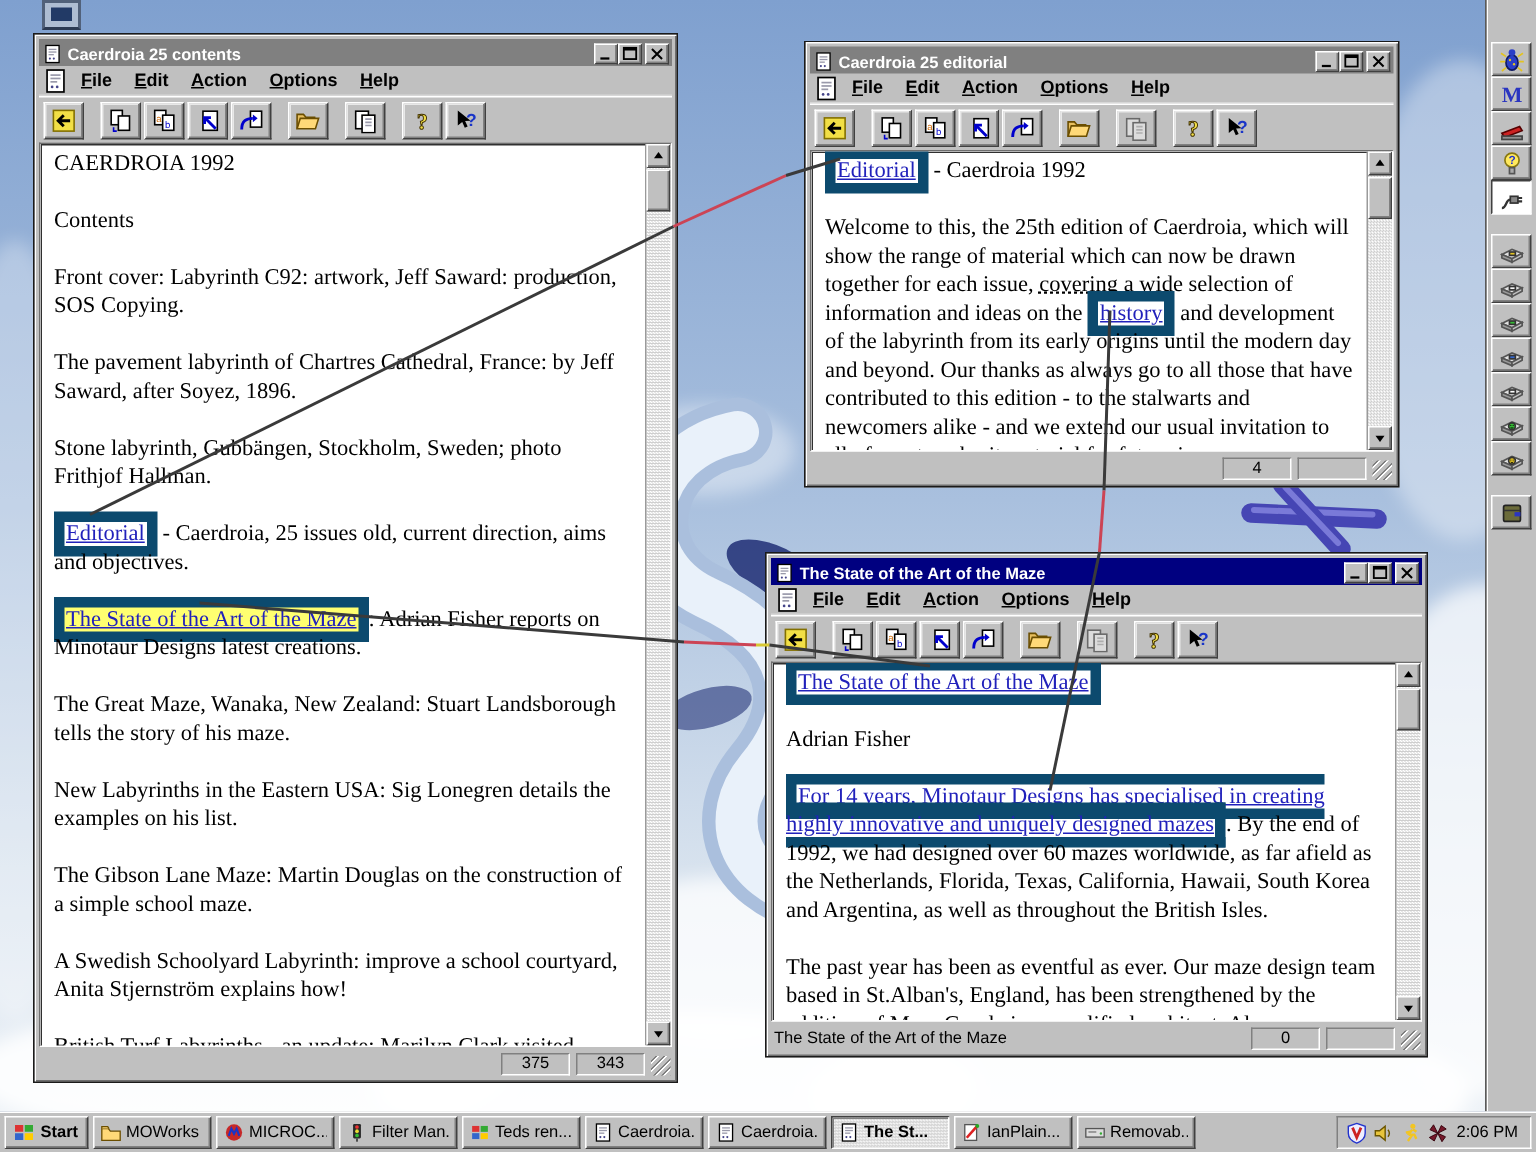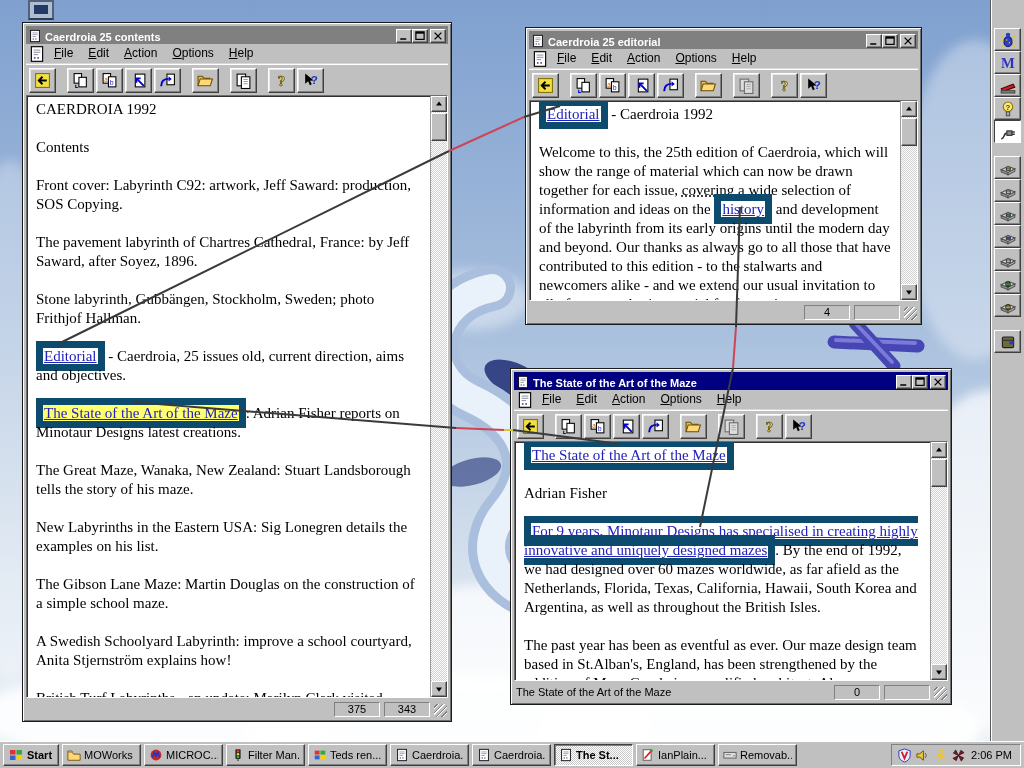--- a/index.html
+++ b/index.html
@@ -7,29 +7,29 @@
   #screen{position:relative;width:1024px;height:768px;background:#7fa0cf;}
   #wall{position:absolute;left:0;top:0;z-index:0;}
   #frag-icon{position:absolute;left:28px;top:0;width:26px;height:20px;background:#aebdd2;border:2px solid #51617a;border-bottom-color:#2c3a52;z-index:1;}
   #frag-icon i{display:block;margin:3px auto 0;width:14px;height:9px;background:#223a66;}
   #frag-label{position:absolute;left:7px;top:44px;font-size:11px;color:#101428;z-index:1;padding-left:32px;}
 
   
   .win{position:absolute;background:var(--chrome,#c0c0c0);padding:3px;border:1px solid #1a1a1a;
        box-shadow:inset 1px 1px 0 #ffffff, inset -1px -1px 0 #6e6e6e;display:flex;flex-direction:column;}
   #win-0{left:22px;top:22px;width:430px;height:700px;z-index:10;}
-  #win-1{left:525px;top:27px;width:397px;height:298px;z-index:11;}
+  #win-1{left:536px;top:27px;width:397px;height:298px;z-index:11;}
   #win-2{left:510px;top:368px;width:442px;height:337px;z-index:12;}
   .titlebar{flex:0 0 18px;background:var(--tb-inactive,#808080);color:#fff;display:flex;align-items:flex-end;gap:3px;padding:1px 2px;}
   .win.active .titlebar{background:var(--tb-active,#000080);}
   .t-text{font-weight:bold;font-size:11px;flex:1;white-space:nowrap;overflow:hidden;}
   .t-btn{width:16px;height:14px;background:var(--chrome,#c0c0c0);border:1px solid;border-color:#fff #404040 #404040 #fff;
          box-shadow:inset -1px -1px 0 #808080;display:flex;align-items:center;justify-content:center;}
   .t-btn.gapl{margin-left:2px;}
-  .menubar{flex:0 0 20px;display:flex;align-items:center;gap:1px;padding:0 2px;border-bottom:1px solid #d7d7d7;}
+  .menubar{flex:0 0 20px;display:flex;align-items:center;gap:1px;padding:0 2px;border-bottom:1px solid #d7d7d7;font-weight:bold;}
   .menu-item{font-size:12px;padding:2px 7px 3px;color:#000;}
   .toolbar{flex:0 0 31px;display:flex;align-items:center;gap:2px;padding:2px 3px;border-top:1px solid #fff;}
   .tbtn{width:27px;height:25px;background:var(--chrome,#c0c0c0);border:1px solid;border-color:#fff #404040 #404040 #fff;
         box-shadow:inset -1px -1px 0 #808080, inset 1px 1px 0 #e8e8e8;display:flex;align-items:center;justify-content:center;}
   .tbtn.dis svg{opacity:.45;filter:grayscale(1);}
   .tgap{width:7px;height:1px;}
   .content{flex:1;display:flex;background:#fff;border:1px solid;border-color:#6e6e6e #fff #fff #6e6e6e;
            box-shadow:inset 1px 1px 0 #303030;overflow:hidden;}
   .text{flex:1;padding:4px 8px 0 9px;font-family:"Liberation Serif",serif;font-size:15px;line-height:19px;color:#000;overflow:hidden;}
   .para{margin-bottom:19px;}
@@ -602,21 +602,21 @@
               <path d="M3 1.5 L3 11 L5.8 8.8 L7.4 12.4 L9.2 11.6 L7.6 8.2 L11 8 Z" fill="#000"></path>
               <text x="11.5" y="11" text-anchor="middle" font-size="11" font-weight="bold" fill="#1a35c8">?</text>
             </svg>
           </span>
         </span>
       </div>
     <div class="content">
       <div class="text">
           <div class="para"><span class="lnk">The State of the Art of the Maze</span></div>
           <div class="para"><span>Adrian Fisher</span></div>
-          <div class="para"><span class="lnk">For 9 years, Minotaur Designs has specialised in creating highly innovative and uniquely designed mazes</span><span>. By the end of 1992, we had designed over 60 mazes worldwide, as far afield as the Netherlands, Florida, Texas, California, Hawaii, South Korea and Argentina, as well as throughout the British Isles.</span></div>
+          <div class="para"><span class="lnk">For 14 years, Minotaur Designs has specialised in creating highly innovative and uniquely designed mazes</span><span>. By the end of 1992, we had designed over 60 mazes worldwide, as far afield as the Netherlands, Florida, Texas, California, Hawaii, South Korea and Argentina, as well as throughout the British Isles.</span></div>
           <div class="para"><span>The past year has been as eventful as ever. Our maze design team based in St.Alban's, England, has been strengthened by the addition of Mary Goodwin, a qualified architect. Also, our</span></div>
         </div>
       <div class="vscroll">
           <span class="sbtn">
             <span>
               <svg width="12" height="12" viewBox="0 0 16 16">
                 <path d="M8 4.5 L12 10 H4 Z" fill="#000"></path>
               </svg>
             </span>
           </span>

